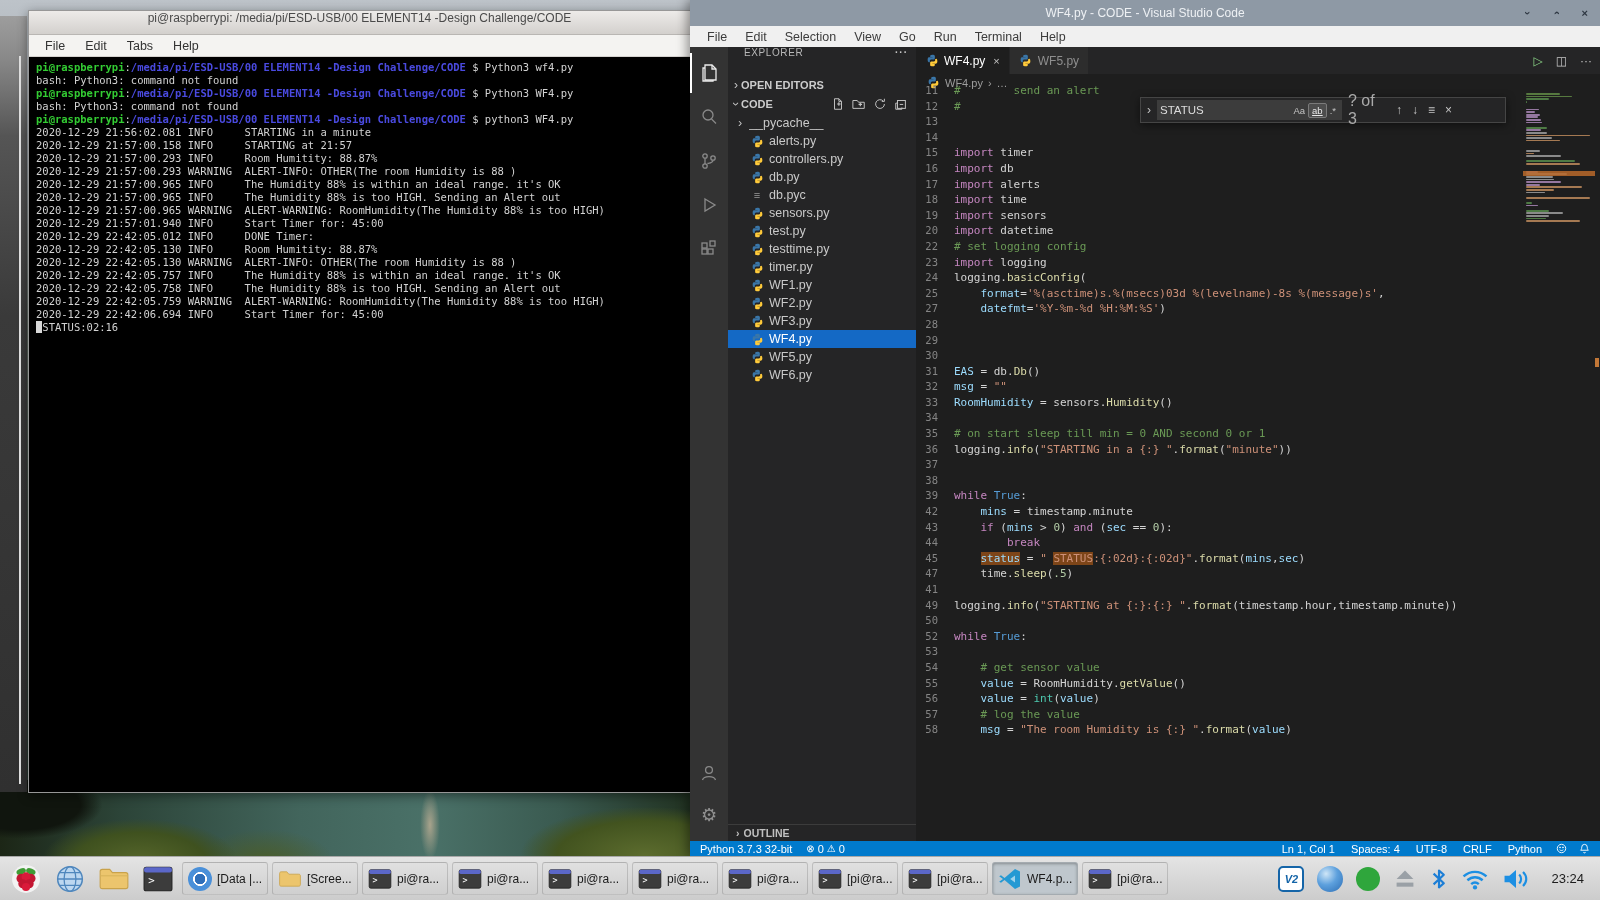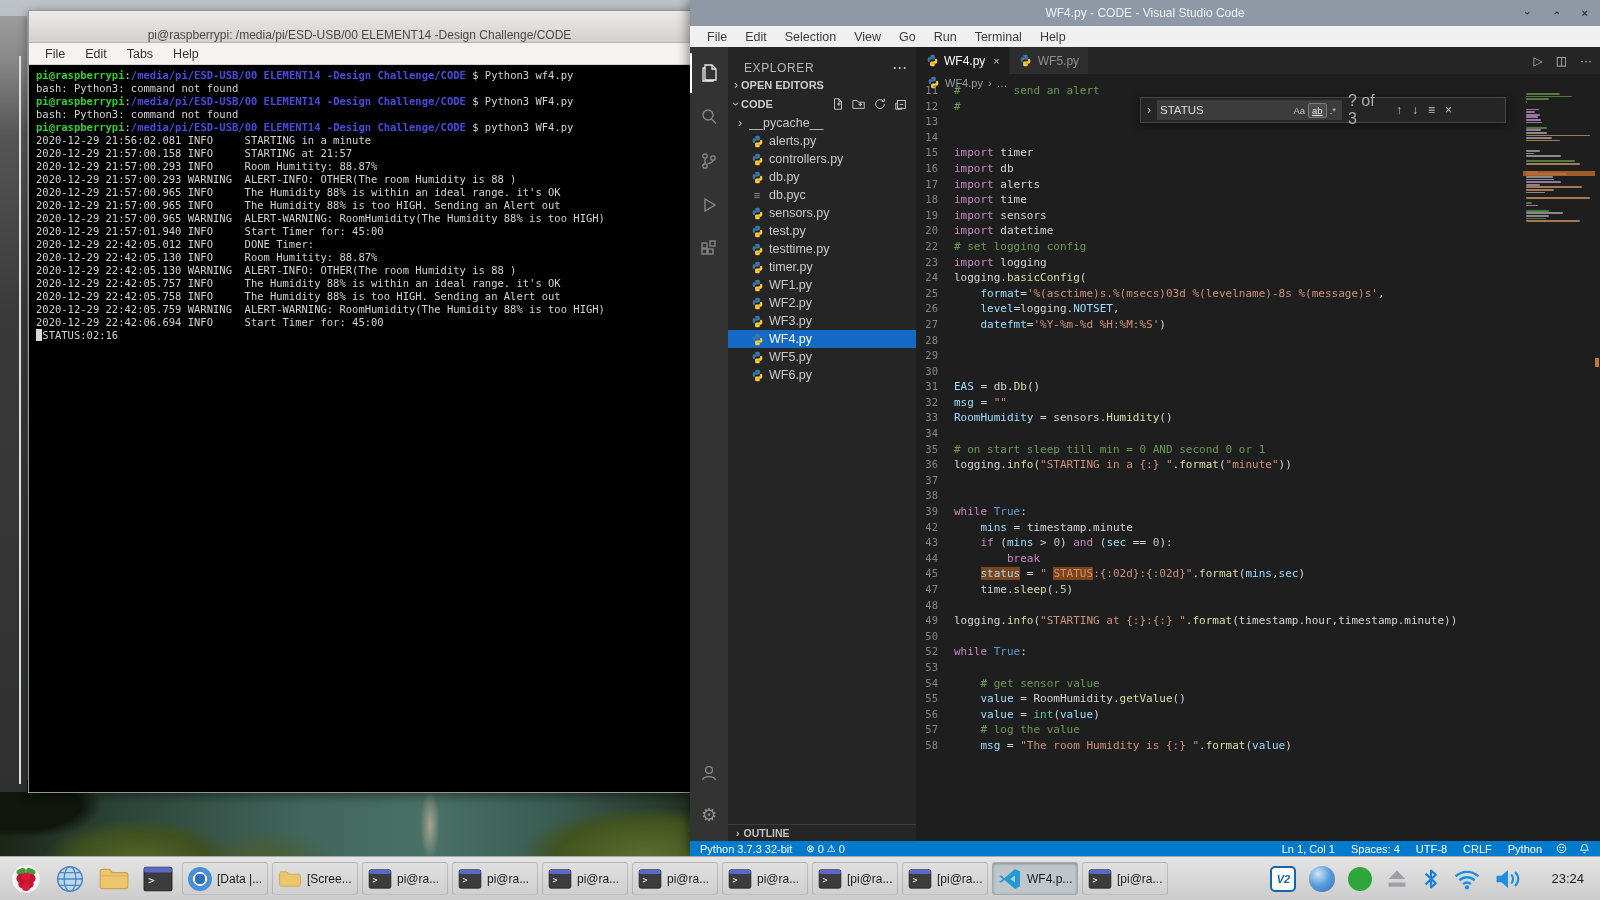--- a/index.html
+++ b/index.html
@@ -17,21 +17,21 @@
       radial-gradient(ellipse 95px 48px at 265px 85px,#4c5d26 0,rgba(0,0,0,0) 75%),
       radial-gradient(ellipse 160px 62px at 645px 75px,#5c6c2e 0,#42531f 55%,rgba(0,0,0,0) 78%),
       linear-gradient(90deg,#1c2616 0,#2c4438 120px,#42655c 300px,#4a7168 430px,#3a5a50 560px,#223322 690px)}
 
   
   #win-behind{position:absolute;left:0;top:16px;width:27px;height:776px;background:linear-gradient(180deg,#9d9d9d 0,#8a8a8a 40px,#555 120px,#3a3a3a 300px,#303030 100%)}
   #behind-line{position:absolute;left:19px;top:56px;width:2px;height:728px;background:#e3e3e3}
 
   
   #terminal{position:absolute;left:28px;top:10px;width:663px;height:783px;background:#000;border:1px solid #979797;box-shadow:0 3px 10px rgba(0,0,0,.45)}
-  .term-titlebar{height:32px;background:linear-gradient(#edebe9,#d3d0cd);border-bottom:1px solid #b9b6b3;display:flex;align-items:flex-end;justify-content:center;color:#4a4a4a;font-size:12px}
+  .term-titlebar{height:24px;background:linear-gradient(#edebe9,#d3d0cd);border-bottom:1px solid #b9b6b3;display:flex;align-items:flex-start;justify-content:center;color:#4a4a4a;font-size:12px}
   .term-menubar{height:22px;background:#f4f3f1;border-bottom:1px solid #d5d2cf;display:flex;align-items:center;gap:20px;padding-left:16px;font-size:12.5px;color:#333}
   .tmenu-item{cursor:default}
   #term-lines{padding:4px 0 0 7px;font:10.5px/13px "DejaVu Sans Mono",monospace;white-space:pre}
   .t-line{height:13px}
   .tg{color:#33cc33;font-weight:700}
   .tb{color:#4a4ae0;font-weight:700}
   .tw{color:#d2d2d2}
   .cur{background:#d8d8d8;color:#111}
 
   
@@ -48,21 +48,21 @@
   
   .activitybar{position:absolute;left:0;top:0;bottom:0;width:38px;background:#333}
   .act-icon{position:absolute;left:0;width:38px;height:40px;display:flex;align-items:center;justify-content:center;color:#858585}
   .act-icon svg{stroke:#8a8a8a;fill:none;stroke-width:1.3}
   .act-icon.active{border-left:2px solid #fff}
   .act-icon.active svg{stroke:#ececec}
   .gear-glyph{font-size:18px;color:#8f8f8f;line-height:1}
 
   
   .sidebar{position:absolute;left:38px;top:0;bottom:0;width:188px;background:#252526;color:#cccccc}
-  .sb-header{height:28px;display:flex;align-items:flex-end;padding:0 8px 0 16px;font-size:12px;letter-spacing:.6px;color:#b8b8b8}
+  .sb-header{height:28px;display:flex;align-items:flex-start;padding:0 8px 0 16px;font-size:10px;letter-spacing:.6px;color:#b8b8b8}
   .sb-header .more{margin-left:auto;color:#c5c5c5;font-weight:700;letter-spacing:1px}
   .sb-section{height:19px;display:flex;align-items:center;font-size:11px;font-weight:700;color:#cccccc;padding-left:6px;gap:3px}
   .sb-section .chev{font-size:12px;font-weight:400;color:#c5c5c5}
   .chev{display:inline-block}
   .chev.down{transform:rotate(90deg)}
   .code-actions{margin-left:auto;display:flex;gap:7px;padding-right:8px}
   .code-actions svg{stroke:#c5c5c5;fill:none;stroke-width:1.1}
   #file-list{margin-top:1px}
   .file-row{height:18px;display:flex;align-items:center;gap:5px;padding-left:22px;font-size:12.5px;color:#c9c9c9;white-space:nowrap}
   .file-row .chev{color:#c5c5c5;margin-left:-12px;margin-right:2px}
@@ -117,21 +117,21 @@
   .tb-btn{width:86px;height:33px;display:flex;align-items:center;gap:5px;padding:0 5px;border:1px solid rgba(0,0,0,.14);border-radius:3px;background:linear-gradient(#e0e0e0,#cfcfcf);font-size:12px;color:#1a1a1a;overflow:hidden}
   .tb-btn.active{background:#bfc7cd;box-shadow:inset 0 1px 3px rgba(0,0,0,.3)}
   .tb-lbl{white-space:nowrap;overflow:hidden}
   .tb-ico{flex:none;display:flex;align-items:center}
   .ball{display:inline-block;border-radius:50%}
   .ball.chromium{width:24px;height:24px;background:radial-gradient(circle,#2f6fba 0 30%,#ffffff 32% 40%,#4a90d9 42% 100%)}
   .tray{margin-left:auto;display:flex;align-items:center;gap:13px;padding-right:10px}
   .vnc-badge{width:26px;height:26px;background:#fff;border:2px solid #1565a8;border-radius:5px;display:flex;align-items:center;justify-content:center;color:#1565a8;font-weight:700;font-size:11px;font-style:italic}
   .ball.blue-sphere{width:26px;height:26px;background:radial-gradient(circle at 35% 30%,#cfe6f7,#5da0dd 45%,#2c6db4)}
   .ball.green-dot{width:24px;height:24px;background:#2fa63c}
-  .clock{font-size:13px;color:#1c1c1c;margin-left:16px}
+  .clock{font-size:13px;color:#1c1c1c;margin-left:8px}
 </style>
 </head>
 <body>
 
 <div id="wallpaper"></div>
 <div id="wp-scene"></div>
 <div id="win-behind"></div>
 <div id="behind-line"></div>
 
 <div id="terminal">
@@ -427,40 +427,39 @@
           <div class="code-row"><span class="ln">15</span><span class="ct"><span class="kw">import</span><span class="pl"> timer</span></span></div>
           <div class="code-row"><span class="ln">16</span><span class="ct"><span class="kw">import</span><span class="pl"> db</span></span></div>
           <div class="code-row"><span class="ln">17</span><span class="ct"><span class="kw">import</span><span class="pl"> alerts</span></span></div>
           <div class="code-row"><span class="ln">18</span><span class="ct"><span class="kw">import</span><span class="pl"> time</span></span></div>
           <div class="code-row"><span class="ln">19</span><span class="ct"><span class="kw">import</span><span class="pl"> sensors</span></span></div>
           <div class="code-row"><span class="ln">20</span><span class="ct"><span class="kw">import</span><span class="pl"> datetime</span></span></div>
           <div class="code-row"><span class="ln">22</span><span class="ct"><span class="com"># set logging config</span></span></div>
           <div class="code-row"><span class="ln">23</span><span class="ct"><span class="kw">import</span><span class="pl"> logging</span></span></div>
           <div class="code-row"><span class="ln">24</span><span class="ct"><span class="pl">logging.</span><span class="fn">basicConfig</span><span class="pl">(</span></span></div>
           <div class="code-row"><span class="ln">25</span><span class="ct"><span class="pl">    </span><span class="var">format</span><span class="op">=</span><span class="str">'%(asctime)s.%(msecs)03d %(levelname)-8s %(message)s'</span><span class="pl">,</span></span></div>
-          <div class="code-row"><span class="ln">26</span><span class="ct"><span class="pl">    </span><span class="var">level</span><span class="op">=</span><span class="pl">logging.</span><span class="var">NOTSET</span><span class="pl">,</span></span></div>
           <div class="code-row"><span class="ln">27</span><span class="ct"><span class="pl">    </span><span class="var">datefmt</span><span class="op">=</span><span class="str">'%Y-%m-%d %H:%M:%S'</span><span class="pl">)</span></span></div>
           <div class="code-row"><span class="ln">28</span><span class="ct"></span></div>
           <div class="code-row"><span class="ln">29</span><span class="ct"></span></div>
           <div class="code-row"><span class="ln">30</span><span class="ct"></span></div>
           <div class="code-row"><span class="ln">31</span><span class="ct"><span class="var">EAS</span><span class="op"> = </span><span class="pl">db.</span><span class="fn">Db</span><span class="pl">()</span></span></div>
           <div class="code-row"><span class="ln">32</span><span class="ct"><span class="var">msg</span><span class="op"> = </span><span class="str">""</span></span></div>
           <div class="code-row"><span class="ln">33</span><span class="ct"><span class="var">RoomHumidity</span><span class="op"> = </span><span class="pl">sensors.</span><span class="fn">Humidity</span><span class="pl">()</span></span></div>
           <div class="code-row"><span class="ln">34</span><span class="ct"></span></div>
           <div class="code-row"><span class="ln">35</span><span class="ct"><span class="com"># on start sleep till min = 0 AND second 0 or 1</span></span></div>
           <div class="code-row"><span class="ln">36</span><span class="ct"><span class="pl">logging.</span><span class="fn">info</span><span class="pl">(</span><span class="str">"STARTING in a {:} "</span><span class="pl">.</span><span class="fn">format</span><span class="pl">(</span><span class="str">"minute"</span><span class="pl">))</span></span></div>
           <div class="code-row"><span class="ln">37</span><span class="ct"></span></div>
           <div class="code-row"><span class="ln">38</span><span class="ct"></span></div>
           <div class="code-row"><span class="ln">39</span><span class="ct"><span class="kw">while</span><span class="pl"> </span><span class="kw2">True</span><span class="pl">:</span></span></div>
           <div class="code-row"><span class="ln">42</span><span class="ct"><span class="pl">    </span><span class="var">mins</span><span class="op"> = </span><span class="pl">timestamp.minute</span></span></div>
           <div class="code-row"><span class="ln">43</span><span class="ct"><span class="pl">    </span><span class="kw">if</span><span class="pl"> (</span><span class="var">mins</span><span class="op"> &gt; </span><span class="num">0</span><span class="pl">) </span><span class="kw">and</span><span class="pl"> (</span><span class="var">sec</span><span class="op"> == </span><span class="num">0</span><span class="pl">):</span></span></div>
           <div class="code-row"><span class="ln">44</span><span class="ct"><span class="pl">        </span><span class="kw">break</span></span></div>
           <div class="code-row"><span class="ln">45</span><span class="ct"><span class="pl">    </span><span class="var hl">status</span><span class="op"> = </span><span class="str">" </span><span class="str hl">STATUS</span><span class="str">:{:02d}:{:02d}"</span><span class="pl">.</span><span class="fn">format</span><span class="pl">(</span><span class="var">mins</span><span class="pl">,</span><span class="var">sec</span><span class="pl">)</span></span></div>
           <div class="code-row"><span class="ln">47</span><span class="ct"><span class="pl">    time.</span><span class="fn">sleep</span><span class="pl">(</span><span class="num">.5</span><span class="pl">)</span></span></div>
-          <div class="code-row"><span class="ln">48</span><span class="ct"></span></div>
+          <div class="code-row"><span class="ln">41</span><span class="ct"></span></div>
           <div class="code-row"><span class="ln">49</span><span class="ct"><span class="pl">logging.</span><span class="fn">info</span><span class="pl">(</span><span class="str">"STARTING at {:}:{:} "</span><span class="pl">.</span><span class="fn">format</span><span class="pl">(timestamp.hour,timestamp.minute))</span></span></div>
           <div class="code-row"><span class="ln">50</span><span class="ct"></span></div>
           <div class="code-row"><span class="ln">52</span><span class="ct"><span class="kw">while</span><span class="pl"> </span><span class="kw2">True</span><span class="pl">:</span></span></div>
           <div class="code-row"><span class="ln">53</span><span class="ct"></span></div>
           <div class="code-row"><span class="ln">54</span><span class="ct"><span class="pl">    </span><span class="com"># get sensor value</span></span></div>
           <div class="code-row"><span class="ln">55</span><span class="ct"><span class="pl">    </span><span class="var">value</span><span class="op"> = </span><span class="pl">RoomHumidity.</span><span class="fn">getValue</span><span class="pl">()</span></span></div>
           <div class="code-row"><span class="ln">56</span><span class="ct"><span class="pl">    </span><span class="var">value</span><span class="op"> = </span><span class="cls">int</span><span class="pl">(</span><span class="var">value</span><span class="pl">)</span></span></div>
           <div class="code-row"><span class="ln">57</span><span class="ct"><span class="pl">    </span><span class="com"># log the value</span></span></div>
           <div class="code-row"><span class="ln">58</span><span class="ct"><span class="pl">    </span><span class="var">msg</span><span class="op"> = </span><span class="str">"The room Humidity is {:} "</span><span class="pl">.</span><span class="fn">format</span><span class="pl">(</span><span class="var">value</span><span class="pl">)</span></span></div>
         </div>

